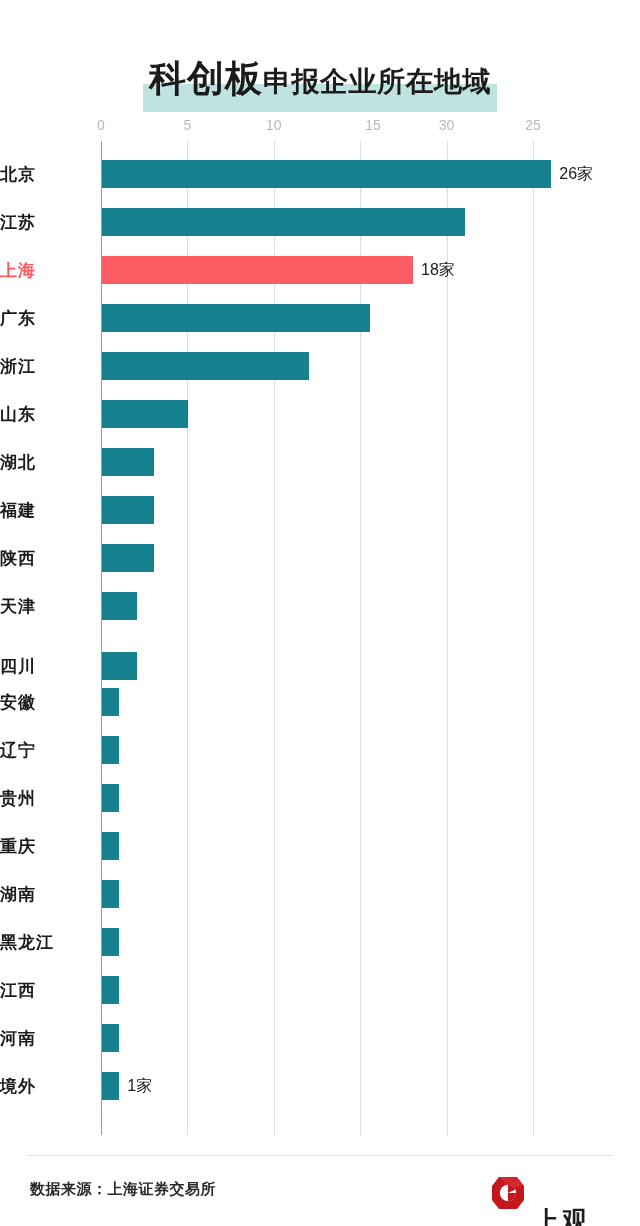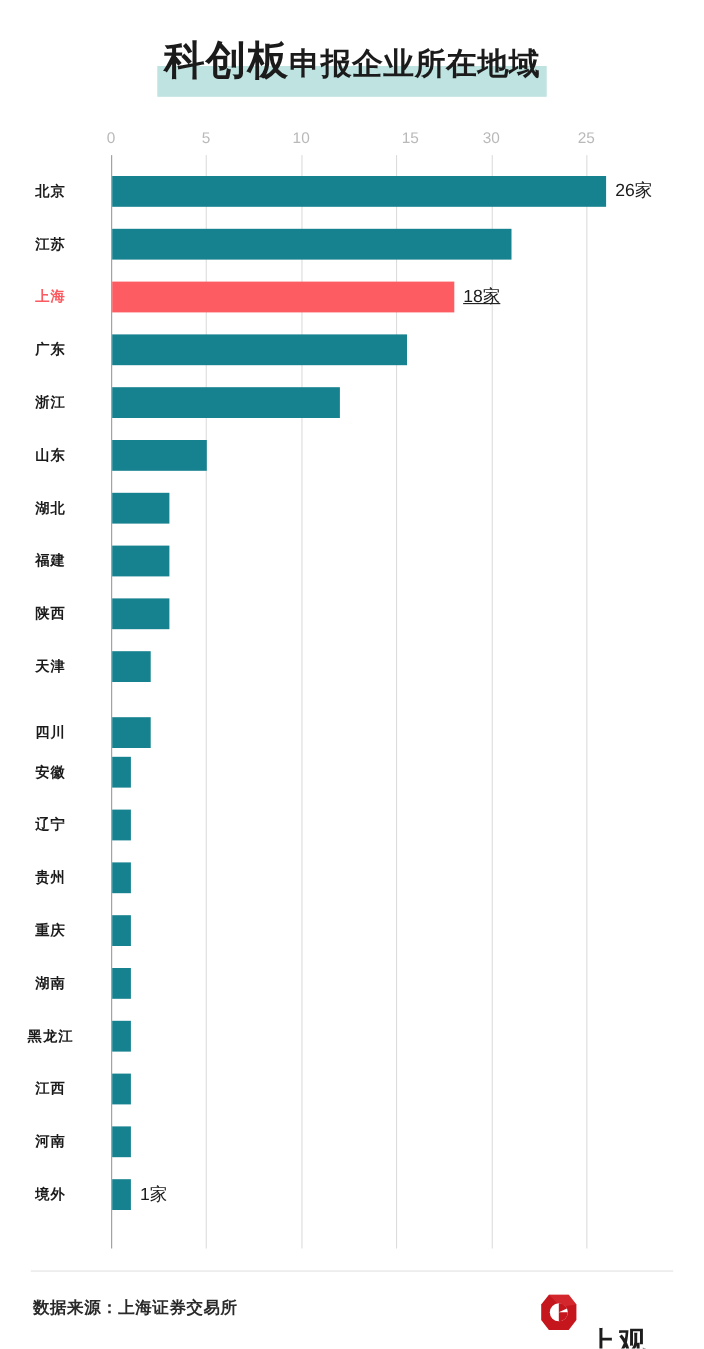--- a/index.html
+++ b/index.html
@@ -23,20 +23,21 @@
     top: 36px;
     width: 640px;
     text-align: center;
     white-space: nowrap;
   }
   .title-inner {
     display: inline-block;
     position: relative;
     padding: 0 6px;
     line-height: 1;
+    margin-top: 24px;
   }
   .title-highlight {
     position: absolute;
     left: 0;
     right: 0;
     top: 24px;
     height: 28px;
     background: #bfe3e0;
     z-index: 0;
   }
@@ -100,22 +101,22 @@
     left: 0;
     width: 640px;
     height: 48px;
   }
   .row-label {
     position: absolute;
     left: 0;
     width: 92px;
     top: 50%;
     transform: translateY(-50%);
-    text-align: center;
-    font-size: 13px;
+    text-align: left;
+    font-size: 17px;
     font-weight: bold;
     color: #1b1b1b;
     letter-spacing: 1px;
     white-space: nowrap;
   }
   .row-label.hl {
     color: #fb5a60;
   }
   .bar {
     position: absolute;
@@ -232,21 +233,21 @@
         <div class="bar" style="width: 449.28px;"></div>
         <div class="bar-value" style="left: 559.28px;">26家</div>
       </div>
       <div class="row" style="top: 198px;">
         <div class="row-label">江苏</div>
         <div class="bar" style="width: 362.88px;"></div>
       </div>
       <div class="row" style="top: 246px;">
         <div class="row-label hl">上海</div>
         <div class="bar hl" style="width: 311.04px;"></div>
-        <div class="bar-value" style="left: 421.04px; text-decoration: underline;">18家</div>
+        <div class="bar-value" style="left: 421.04px;">18家</div>
       </div>
       <div class="row" style="top: 294px;">
         <div class="row-label">广东</div>
         <div class="bar" style="width: 267.84px;"></div>
       </div>
       <div class="row" style="top: 342px;">
         <div class="row-label">浙江</div>
         <div class="bar" style="width: 207.36px;"></div>
       </div>
       <div class="row" style="top: 390px;">

